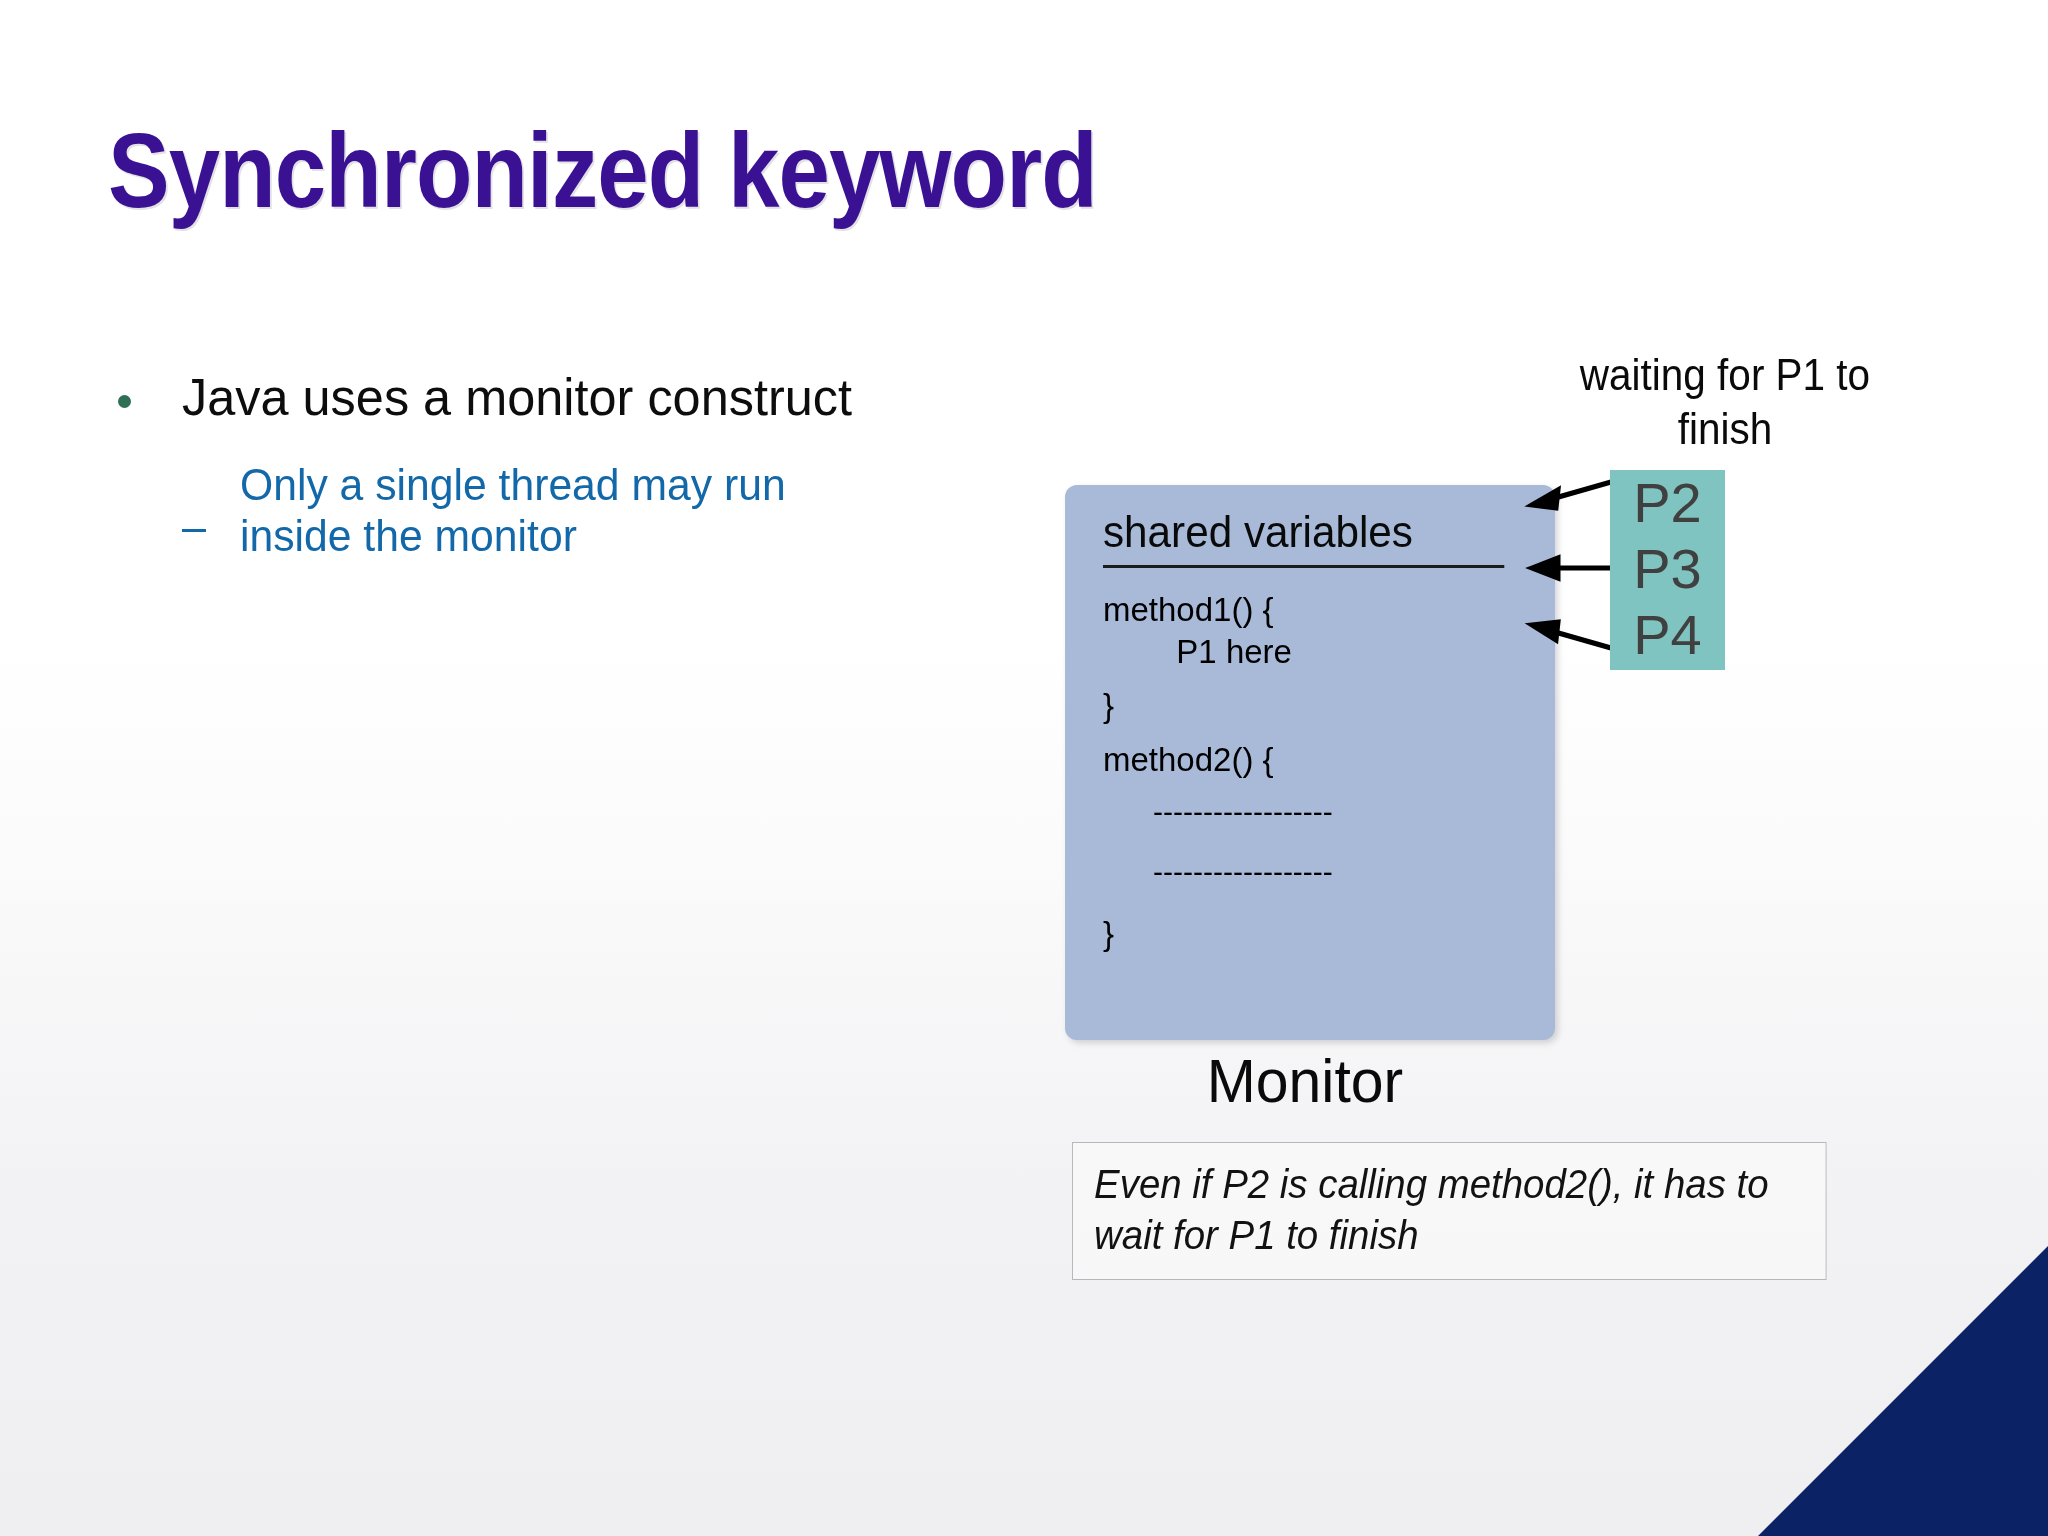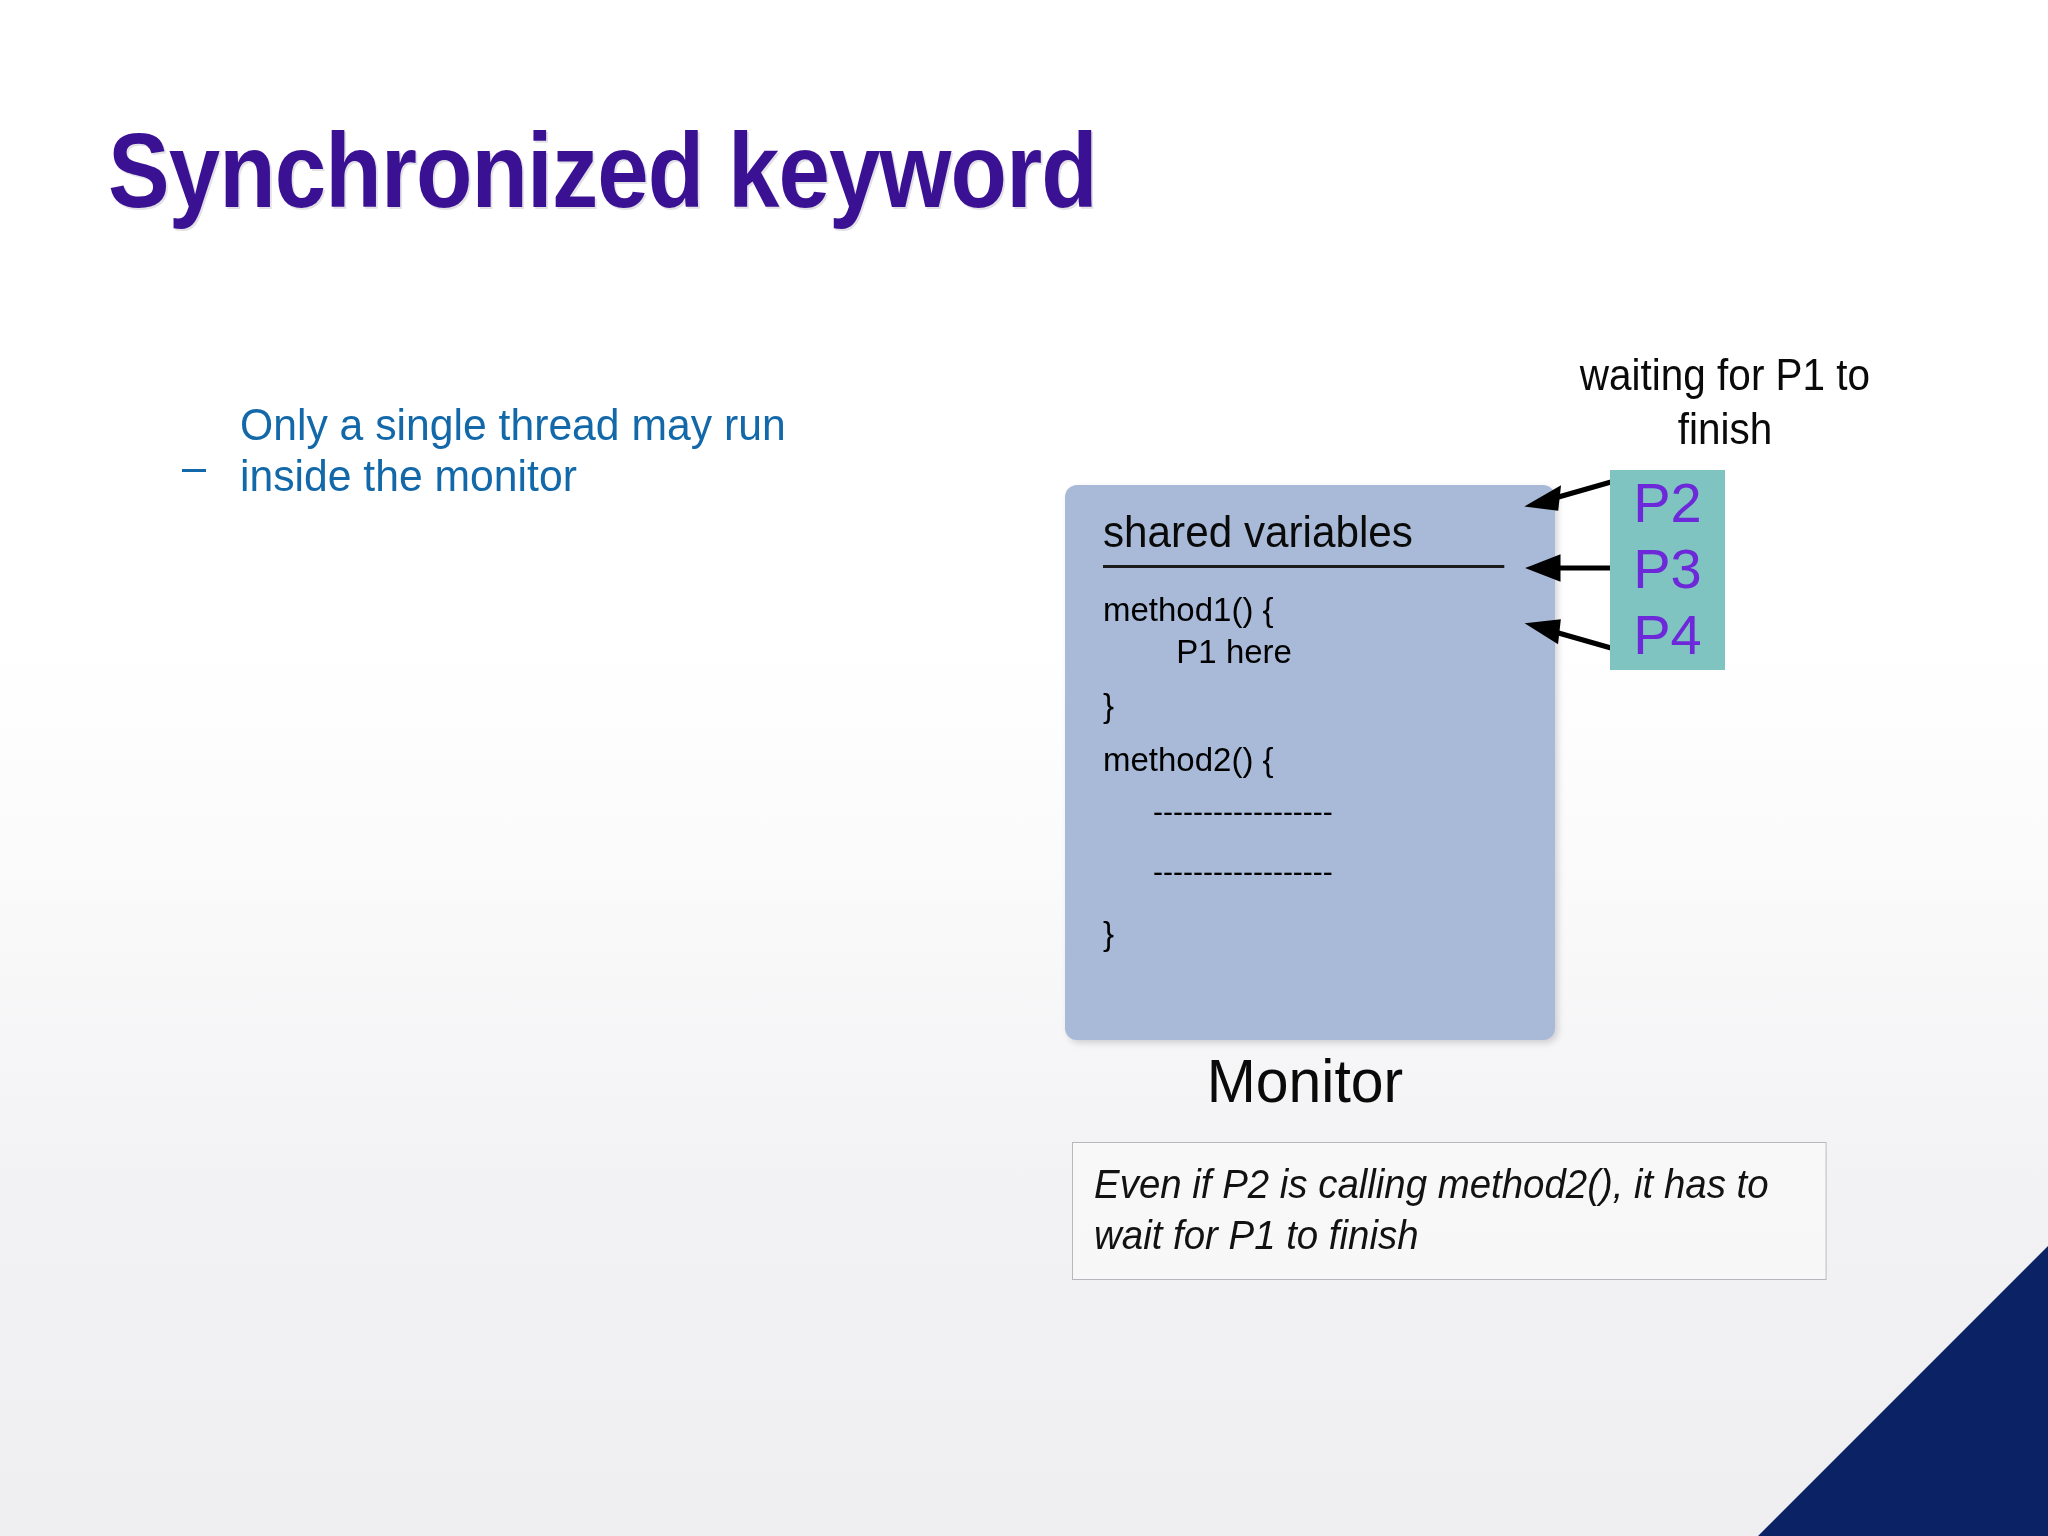--- a/index.html
+++ b/index.html
@@ -192,21 +192,21 @@
     top: 40px;
     width: 115px;
     height: 200px;
     background: #7fc4c0;
   }
   .p-item {
     height: 66px;
     line-height: 66px;
     text-align: center;
     font-size: 56px;
-    color: #6d28d9;
+    color: #404040;
   }
 
   
   .arrow-svg {
     position: absolute;
     left: 490px;
     top: 30px;
     width: 120px;
     height: 220px;
   }
@@ -231,20 +231,26 @@
 </head>
 <body>
 
 <div class="slide">
 
   <div class="title">Synchronized keyword</div>
 
   <div class="body-col">
 
 
+    <div class="bullet-row">
+      <div class="bullet-marker">
+        <span class="dot"></span>
+      </div>
+      <div class="bullet-text">Java uses a monitor construct</div>
+    </div>
 
     <div class="sub-row">
       <div class="sub-marker">
         <span class="dash"></span>
       </div>
       <div class="sub-text">Only a single thread may run inside the monitor</div>
     </div>
 
   </div>
 

